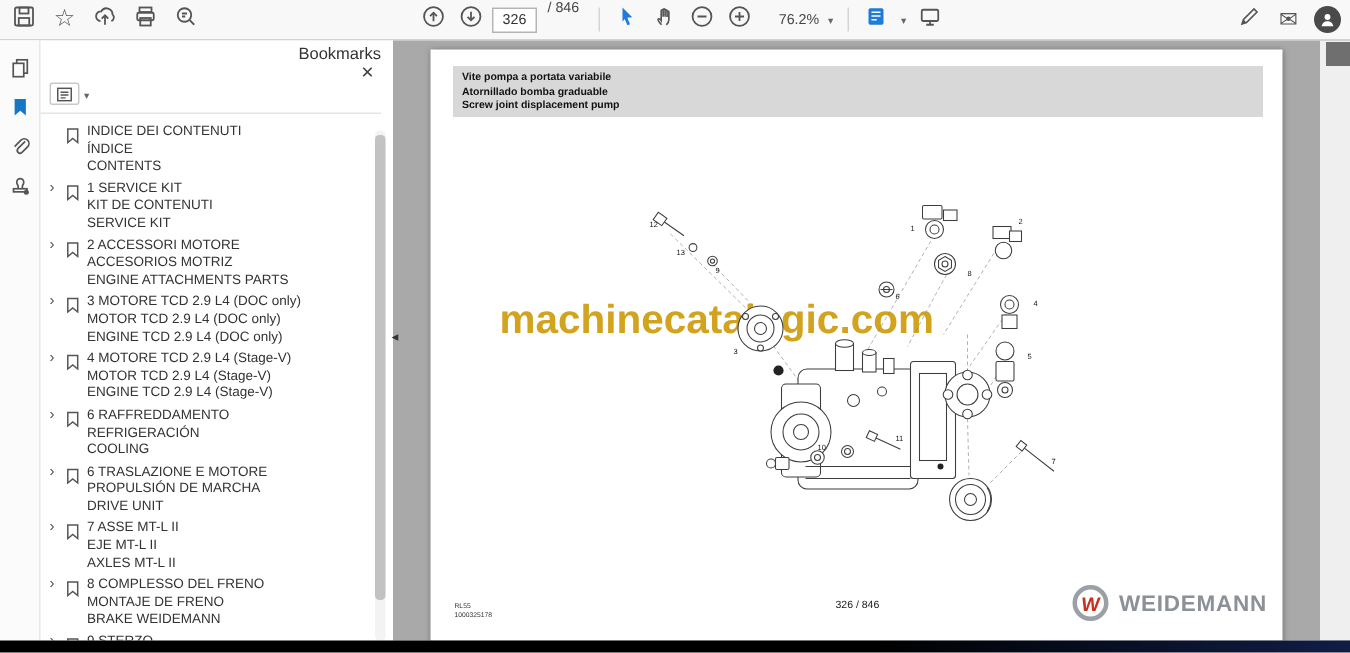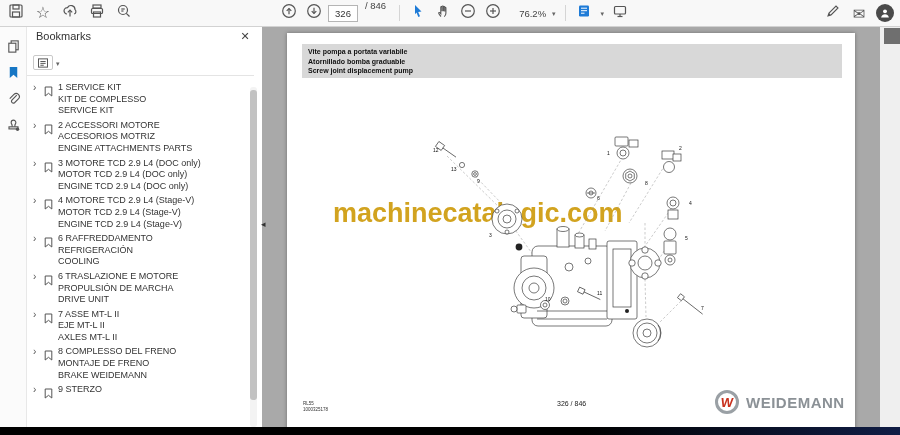--- a/index.html
+++ b/index.html
@@ -22,21 +22,21 @@
   .caret { font-size:7px; color:#666; margin:2px 2px 0 3px; }
   .avatar-btn { width:18px; height:18px; border-radius:50%; background:#4a4a4a; display:flex; align-items:center; justify-content:center; }
   .avatar-btn svg { width:12px; height:12px; }
 
   
   .sidebar { position:absolute; left:0; top:27px; width:262px; height:400px; background:#fff; }
   .rail { position:absolute; left:0; top:0; width:27px; height:100%; background:#fbfbfb; border-right:1px solid #e8e8e8; }
   .rail-icon { width:27px; height:26px; display:flex; align-items:center; justify-content:center; color:#555; }
   .rail-icon svg { width:15px; height:15px; }
   .rail-icon.active { color:#1777C5; }
-  .panel-header { position:absolute; left:27px; top:3px; right:8px; height:22px; display:flex; align-items:flex-start; }
+  .panel-header { position:absolute; left:27px; top:3px; right:8px; height:22px; display:flex; align-items:flex-end;flex-direction:column; }
   .panel-title { font-size:11px; color:#333; padding-left:9px; }
   .panel-close { margin-left:auto; font-size:11px; color:#444; width:18px; text-align:center; cursor:default; }
   .panel-opts { position:absolute; left:33px; top:28px; display:flex; align-items:center; }
   .opts-btn { width:20px; height:15px; border:1px solid #c9c9c9; border-radius:2px; display:flex; align-items:center; justify-content:center; color:#555; }
   .opts-btn svg { width:12px; height:12px; }
   .panel-sep { position:absolute; left:27px; top:48px; right:8px; height:1px; background:#e4e4e4; }
   .bookmark-list { position:absolute; left:27px; top:53px; right:14px; bottom:0; overflow:hidden; padding-left:6px; padding-top:2px; }
   .bm-item { display:flex; align-items:flex-start; margin-bottom:3px; cursor:default; }
   .bm-chevron { width:11px; font-size:10px; line-height:11px; color:#555; flex:none; }
   .bm-glyph { width:14px; flex:none; padding-top:1px; color:#555; }
@@ -230,29 +230,40 @@
           <line x1="4.5" y1="8.5" x2="11.5" y2="8.5"></line>
           <line x1="4.5" y1="11" x2="9" y2="11"></line>
         </svg>
       </span>
     <span class="caret">▾</span>
   </div>
   <div class="panel-sep"></div>
 
   <div class="bookmark-list">
 
+      <div class="bm-item">
+        <span class="bm-chevron" style="visibility: hidden;">›</span>
+        <span class="bm-glyph"><svg viewBox="0 0 9 11" fill="none" stroke="#555" stroke-width="1">
+            <path d="M1.2 1 h6.6 v9 l-3.3-2.7 -3.3 2.7 z"></path>
+          </svg></span>
+        <span class="bm-lines">
+          <div>INDICE DEI CONTENUTI</div>
+          <div>ÍNDICE</div>
+          <div>CONTENTS</div>
+        </span>
+      </div>
 
       <div class="bm-item">
         <span class="bm-chevron">›</span>
         <span class="bm-glyph"><svg viewBox="0 0 9 11" fill="none" stroke="#555" stroke-width="1">
             <path d="M1.2 1 h6.6 v9 l-3.3-2.7 -3.3 2.7 z"></path>
           </svg></span>
         <span class="bm-lines">
           <div>1 SERVICE KIT</div>
-          <div>KIT DE COMPLESSO</div>
+          <div>KIT DE CONTENUTI</div>
           <div>SERVICE KIT</div>
         </span>
       </div>
 
       <div class="bm-item">
         <span class="bm-chevron">›</span>
         <span class="bm-glyph"><svg viewBox="0 0 9 11" fill="none" stroke="#555" stroke-width="1">
             <path d="M1.2 1 h6.6 v9 l-3.3-2.7 -3.3 2.7 z"></path>
           </svg></span>
         <span class="bm-lines">

